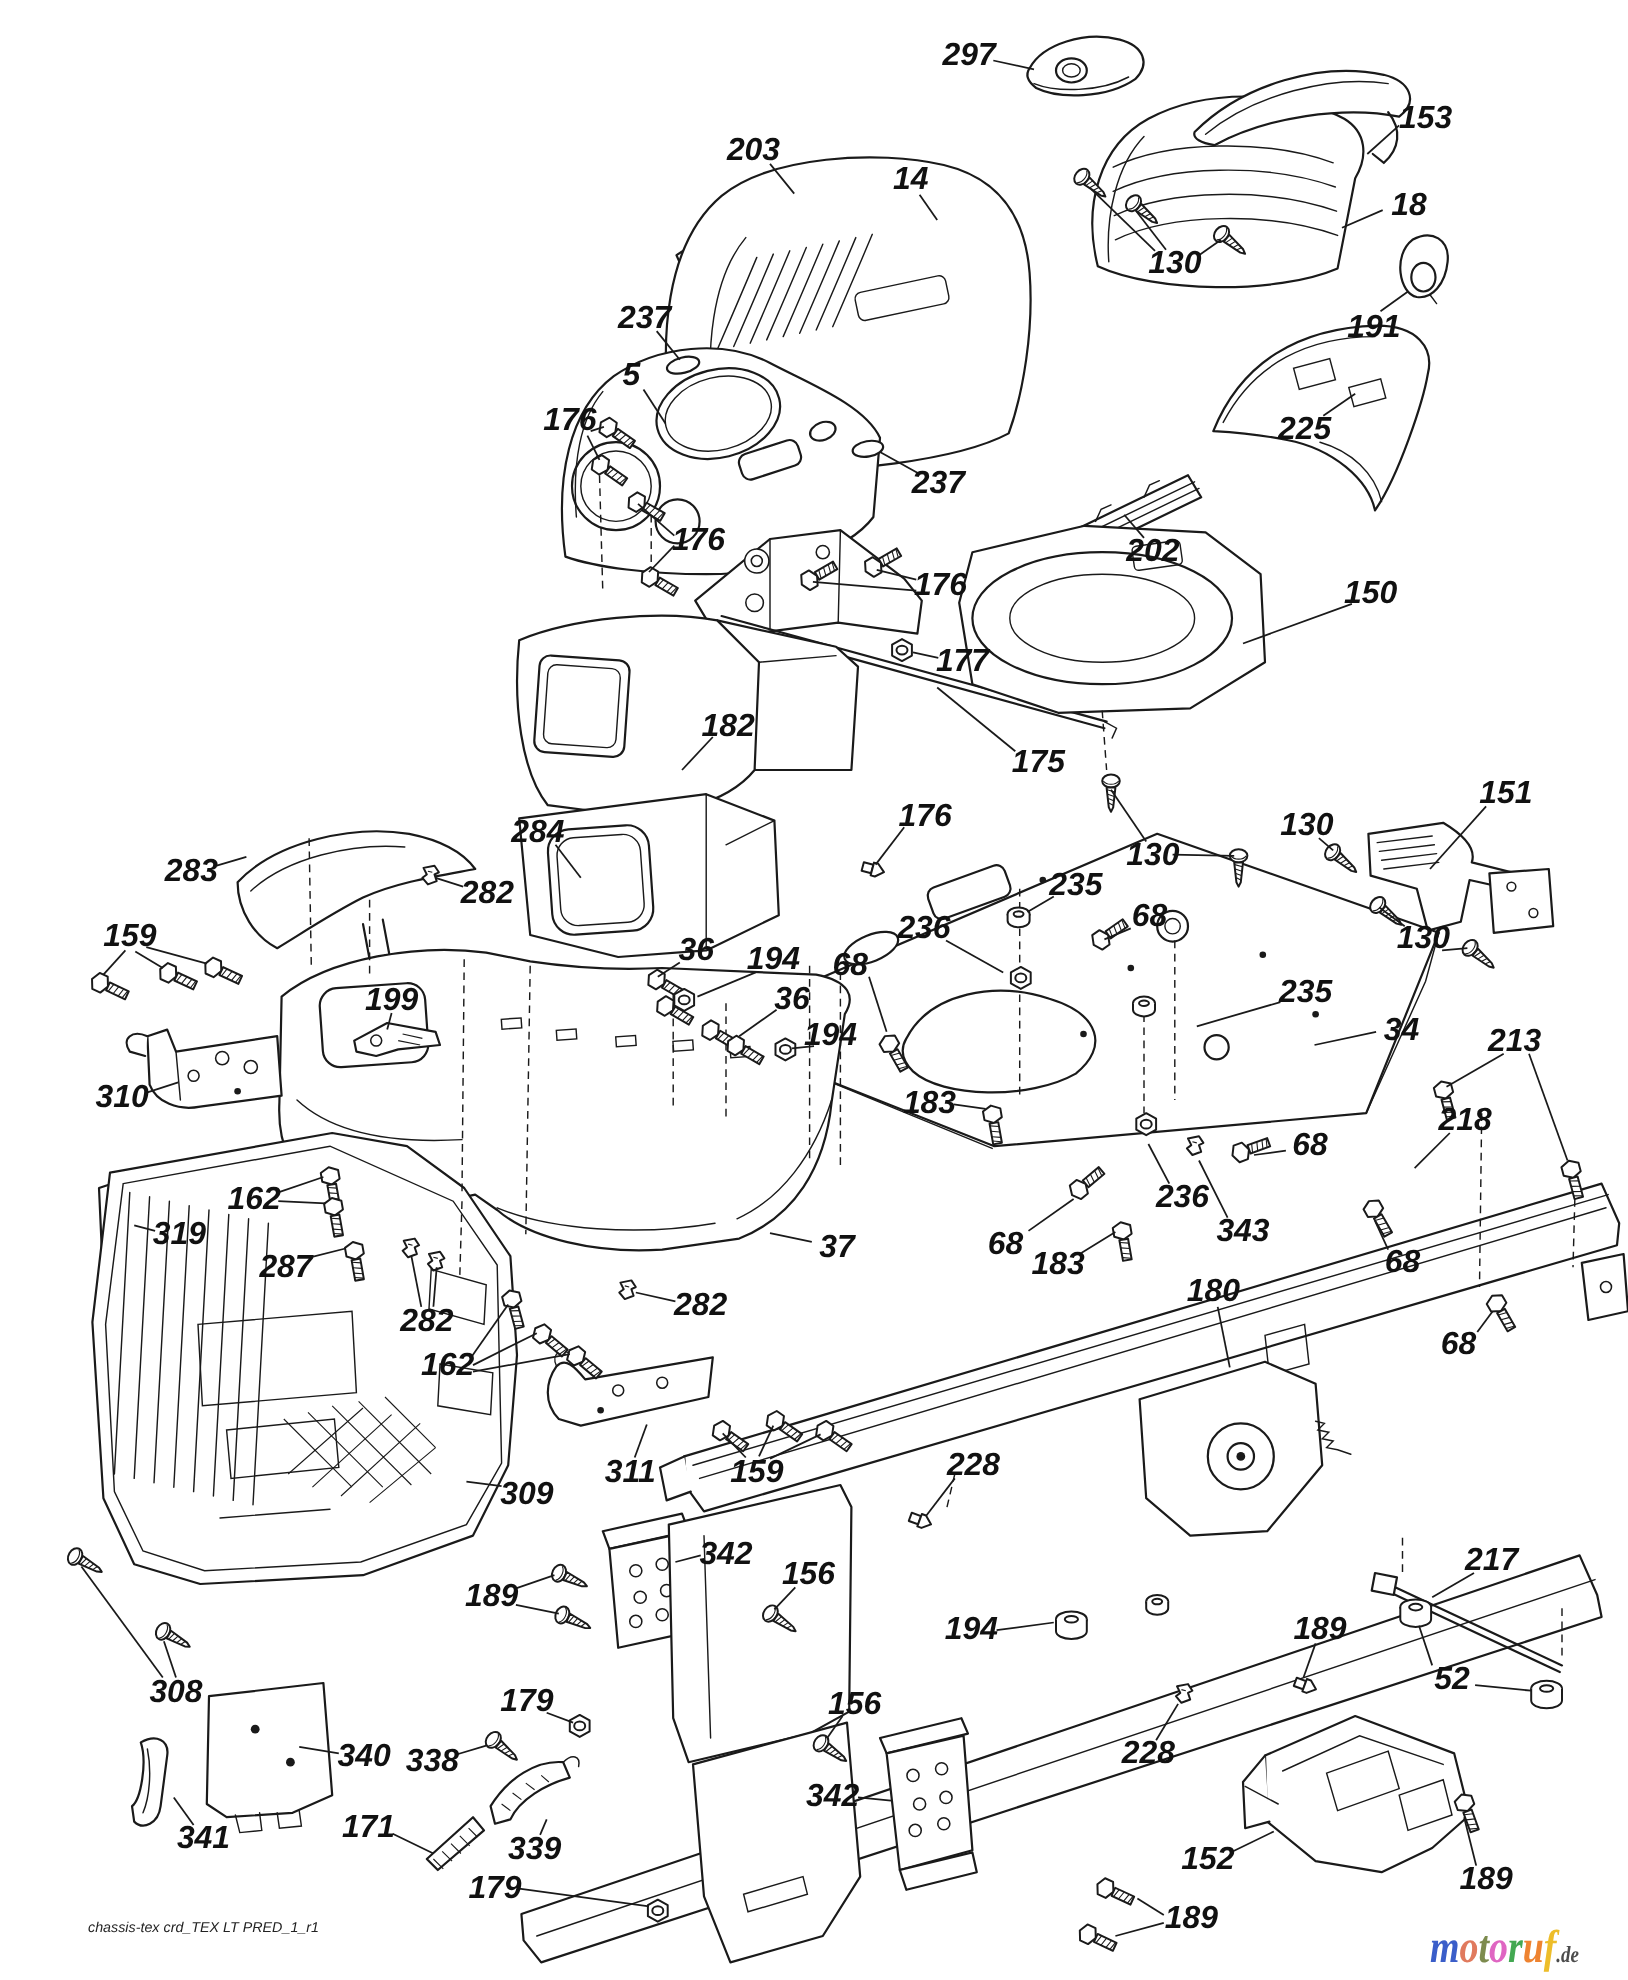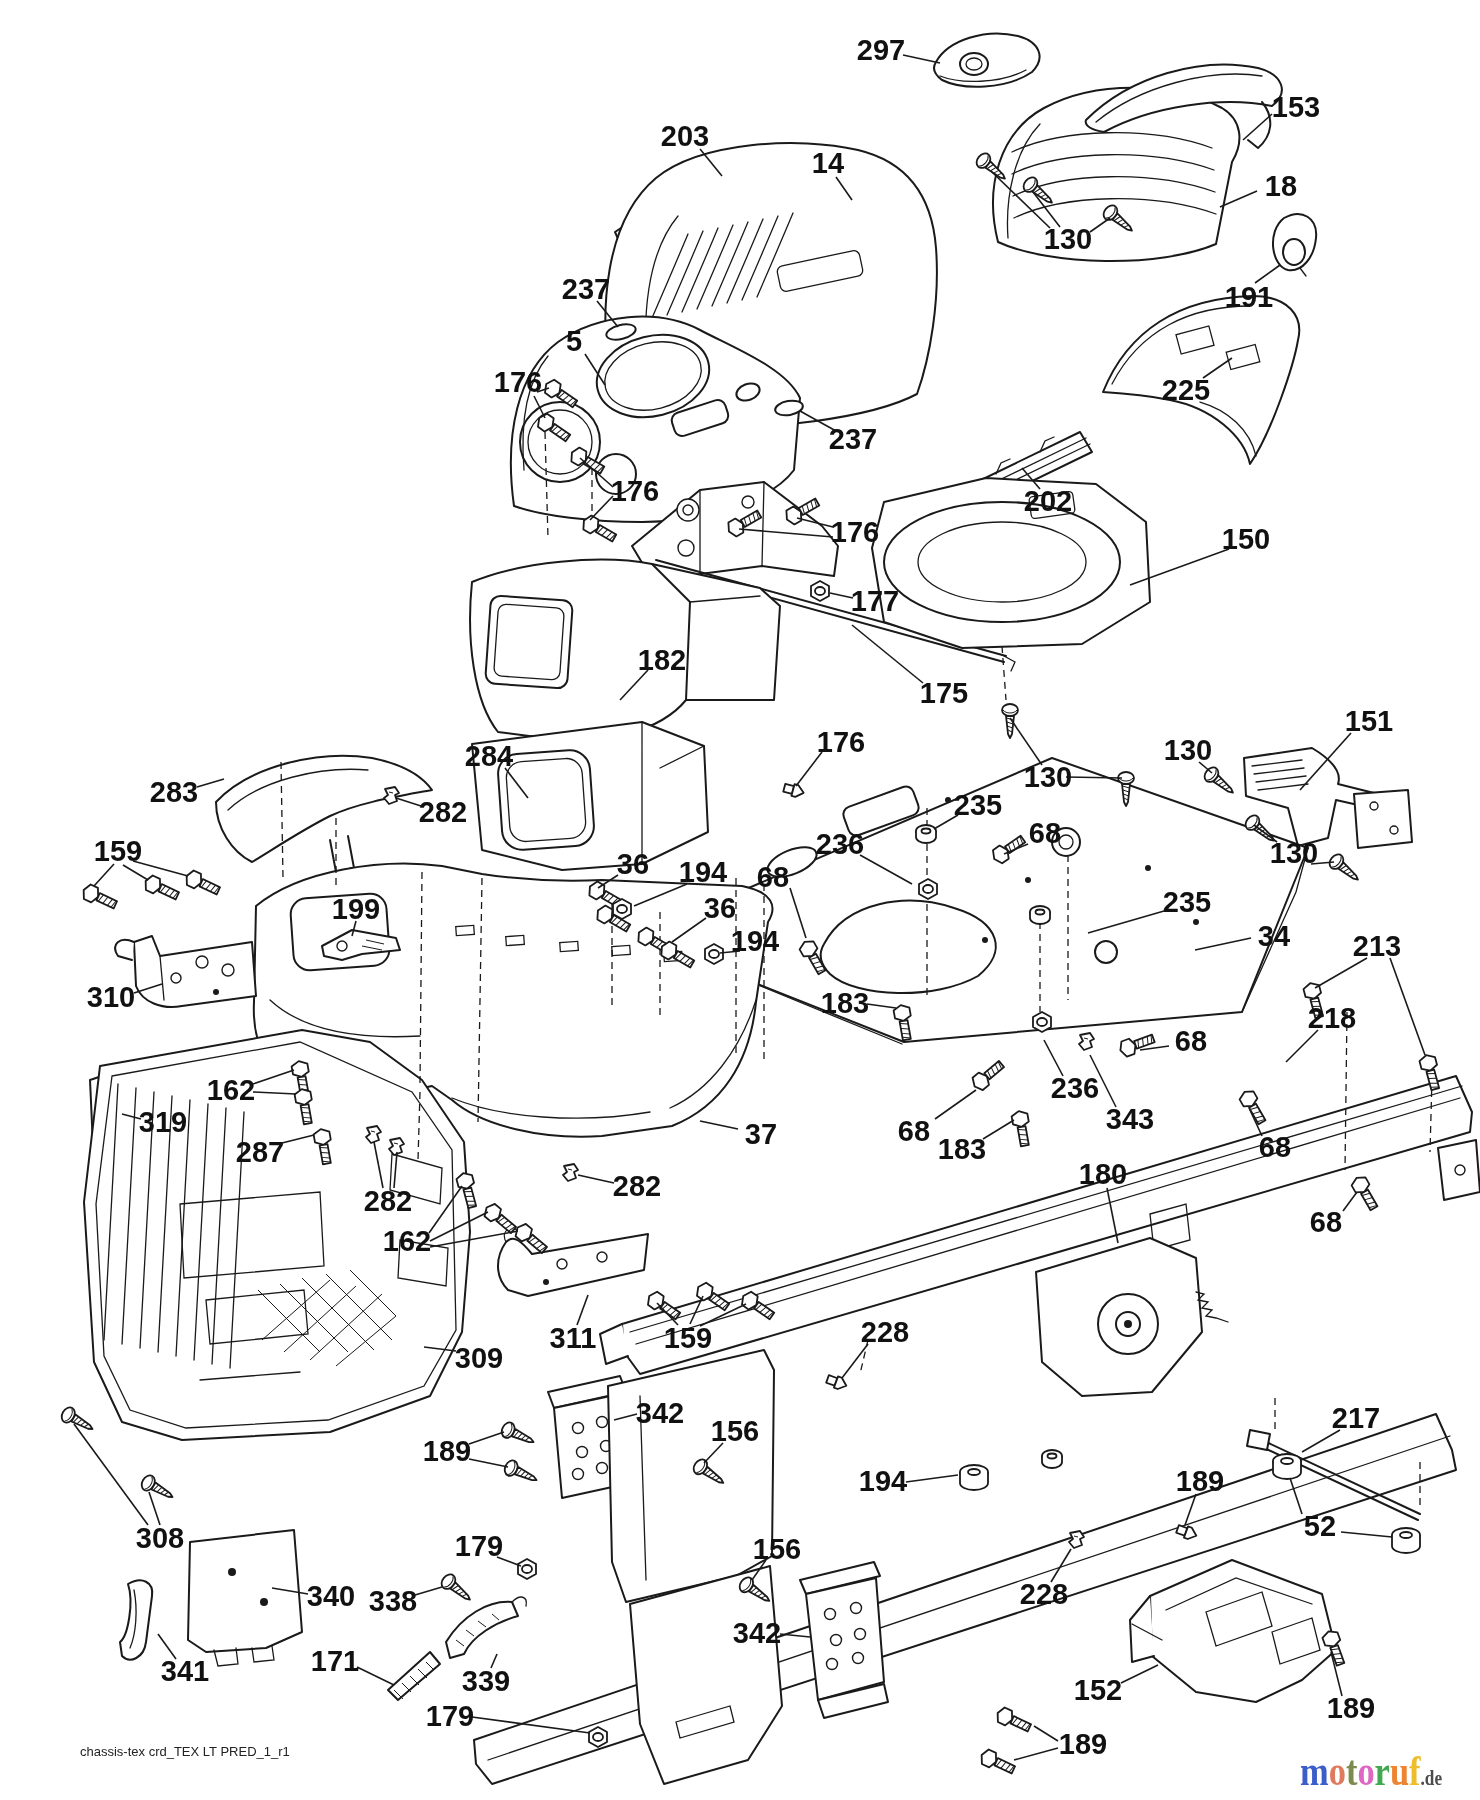--- a/index.html
+++ b/index.html
@@ -1,17 +1,17 @@
 <!DOCTYPE html>
 <html><head>
 <meta charset="utf-8">
 <style>
   html,body{margin:0;padding:0;background:#fff;}
   .stage{position:relative;width:1480px;height:1800px;background:#fff;overflow:hidden;
-         font-family:"Liberation Sans",sans-serif;}
+         font-family:"Liberation Sans",sans-serif;font-style:italic;}
   #diagram-svg{position:absolute;left:0;top:0;width:1480px;height:1800px;}
   
   .o{fill:#ffffff;stroke:#1a1a1a;stroke-width:2;stroke-linejoin:round;stroke-linecap:round;}
   
   .l{fill:none;stroke:#1a1a1a;stroke-width:1.3;stroke-linecap:round;}
   
   .t{fill:none;stroke:#1a1a1a;stroke-width:2;stroke-linecap:round;}
   
   .h{fill:none;stroke:#1a1a1a;stroke-width:1;}
   .hole{fill:#ffffff;stroke:#1a1a1a;stroke-width:1.4;}

